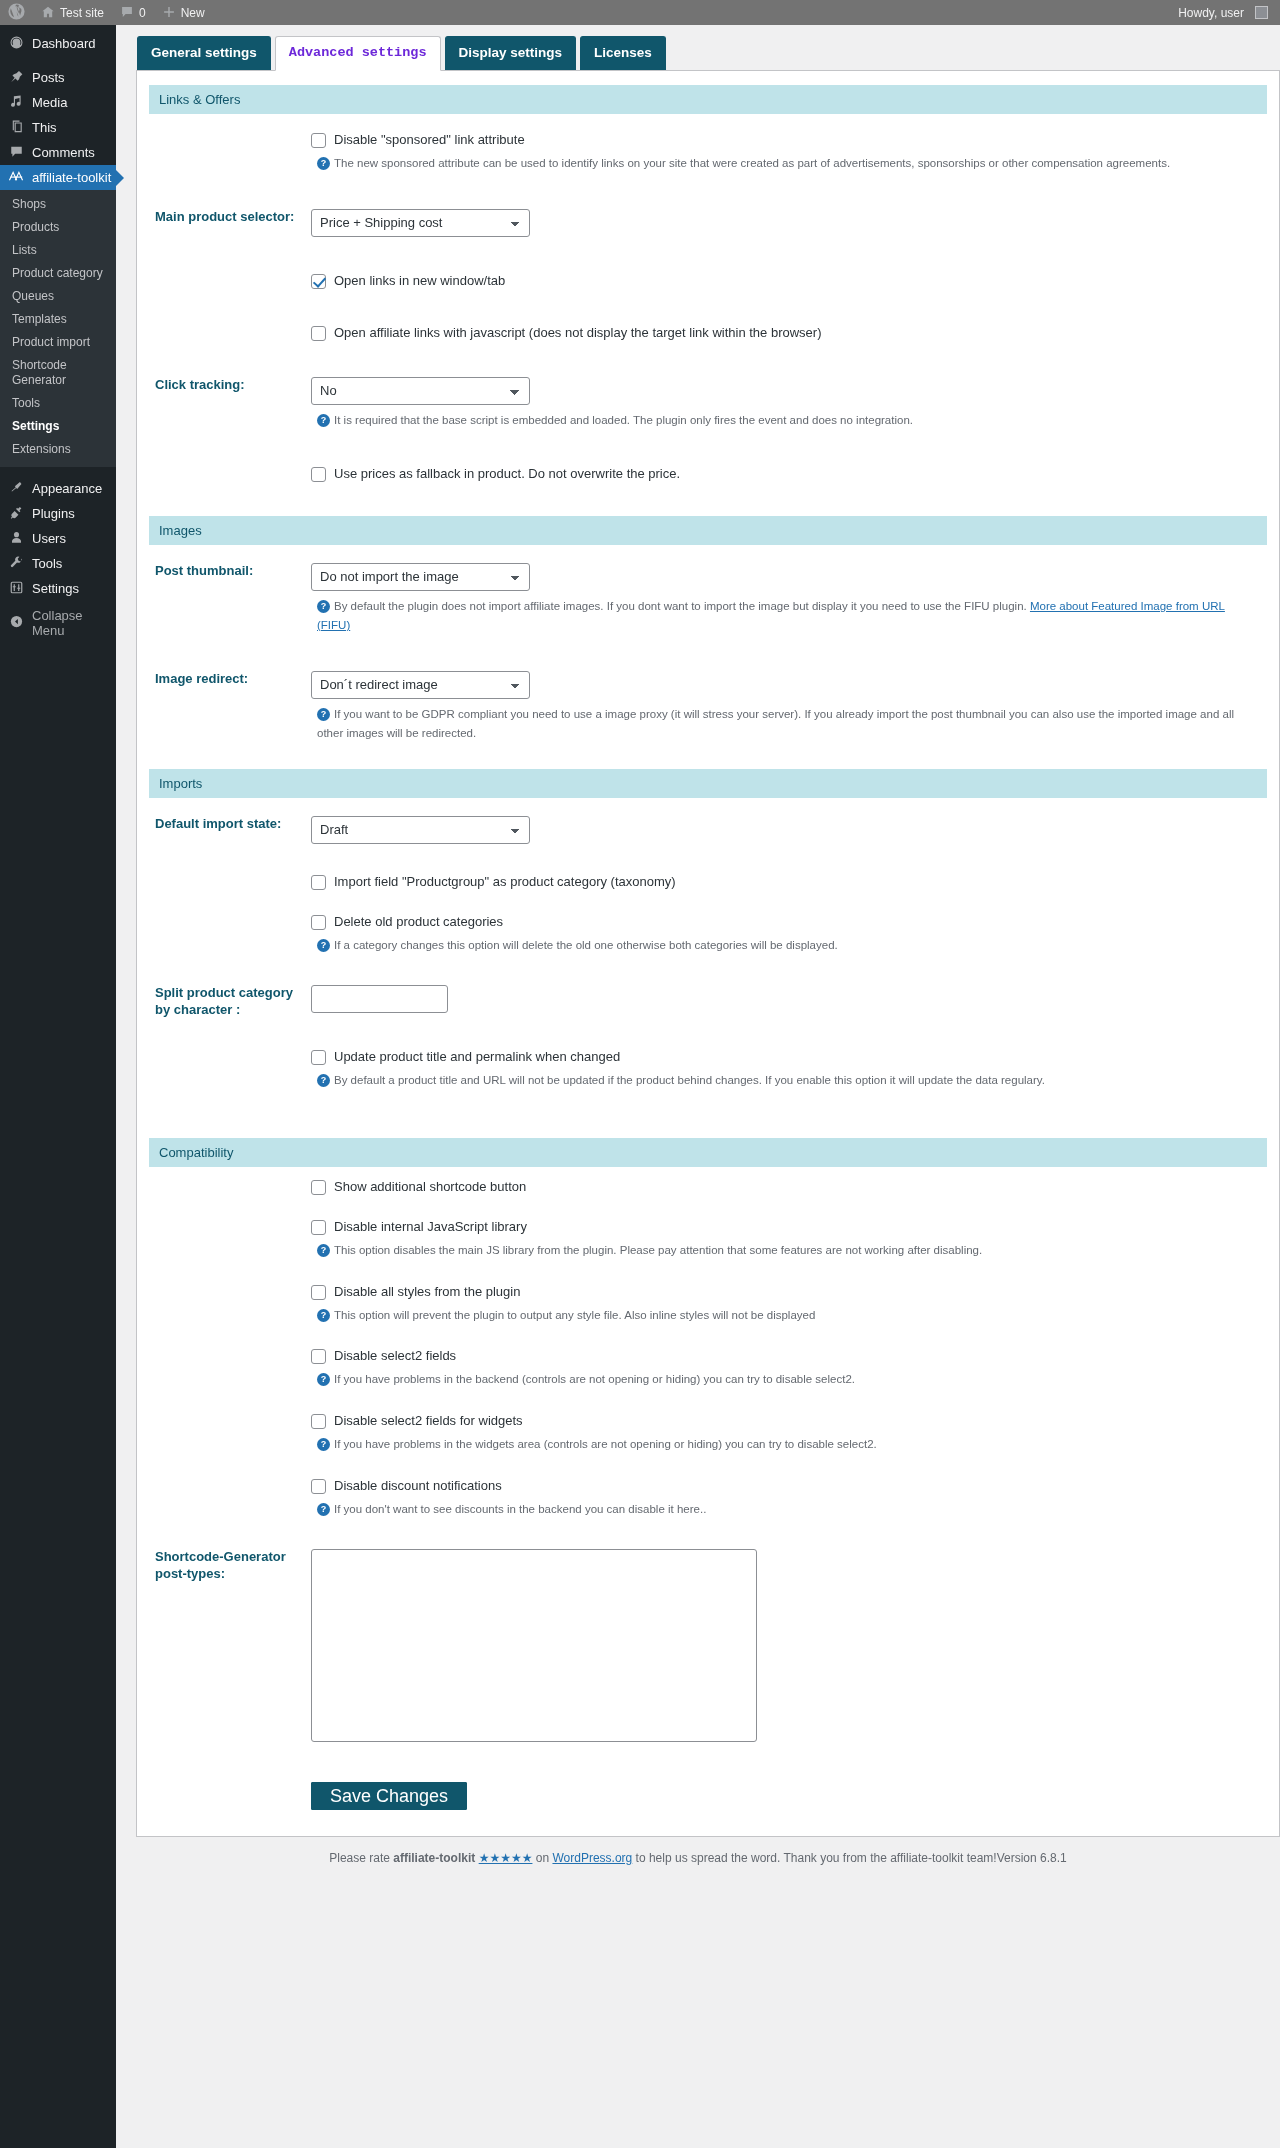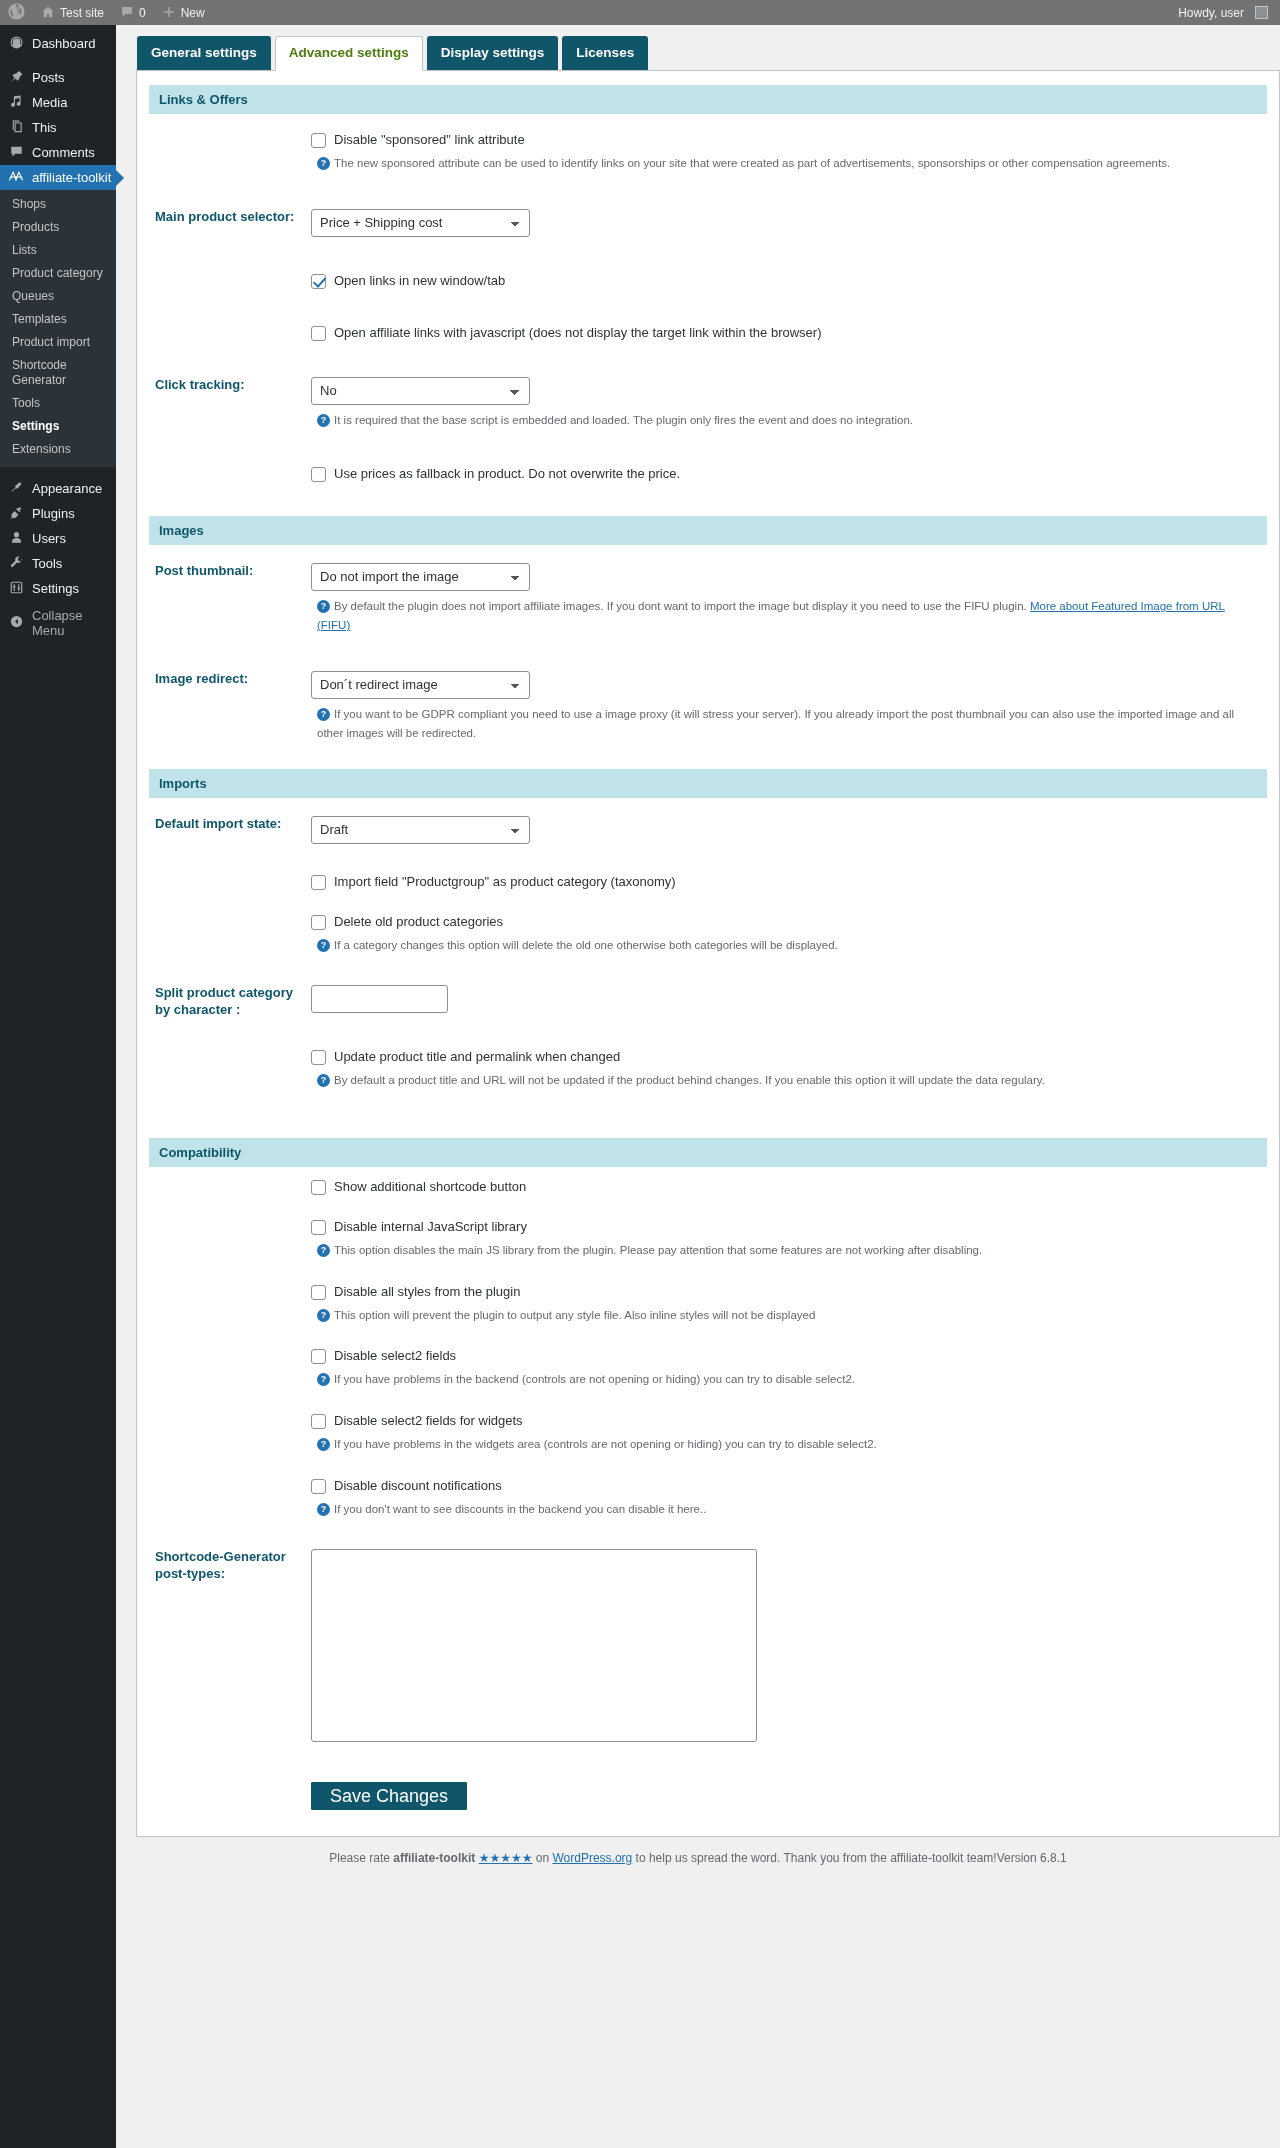--- a/index.html
+++ b/index.html
@@ -72,33 +72,34 @@
   .nav-tabs { display:flex; gap:4px; padding-left:1px; position:relative; z-index:2; }
   .nav-tab {
     background:#10566b; color:#fff; border:1px solid #10566b;
     border-bottom:none;
     border-radius:3px 3px 0 0;
     font-size:13.5px; font-weight:bold; line-height:22px;
     padding:5px 13px 6px 13px; text-decoration:none;
     white-space:nowrap;
   }
   .nav-tab.active {
-    background:#fff; color:#4d7c0f;
+    background:#fff; color:#6d28d9;
     border-color:#c3c4c7; border-bottom:1px solid #fff;
     margin-bottom:-1px;
+    font-family:Liberation Mono, monospace;
   }
 
   
   .panel {
     background:#fff; border:1px solid #c3c4c7;
     padding:14px 12px 0 12px;
   }
   .sec-head {
     background:#bfe3e9; color:#10566b;
-    font-weight:bold; font-size:13px;
+    font-weight:normal; font-size:13px;
     padding:7px 10px; margin:0 0 0 0;
   }
   .sec-body { padding:0; }
 
   table.form-table { width:100%; border-collapse:collapse; }
   table.form-table th {
     width:162px;
     text-align:left; vertical-align:top;
     padding:18px 10px 18px 6px;
     font-size:13px; font-weight:bold; color:#10566b;

